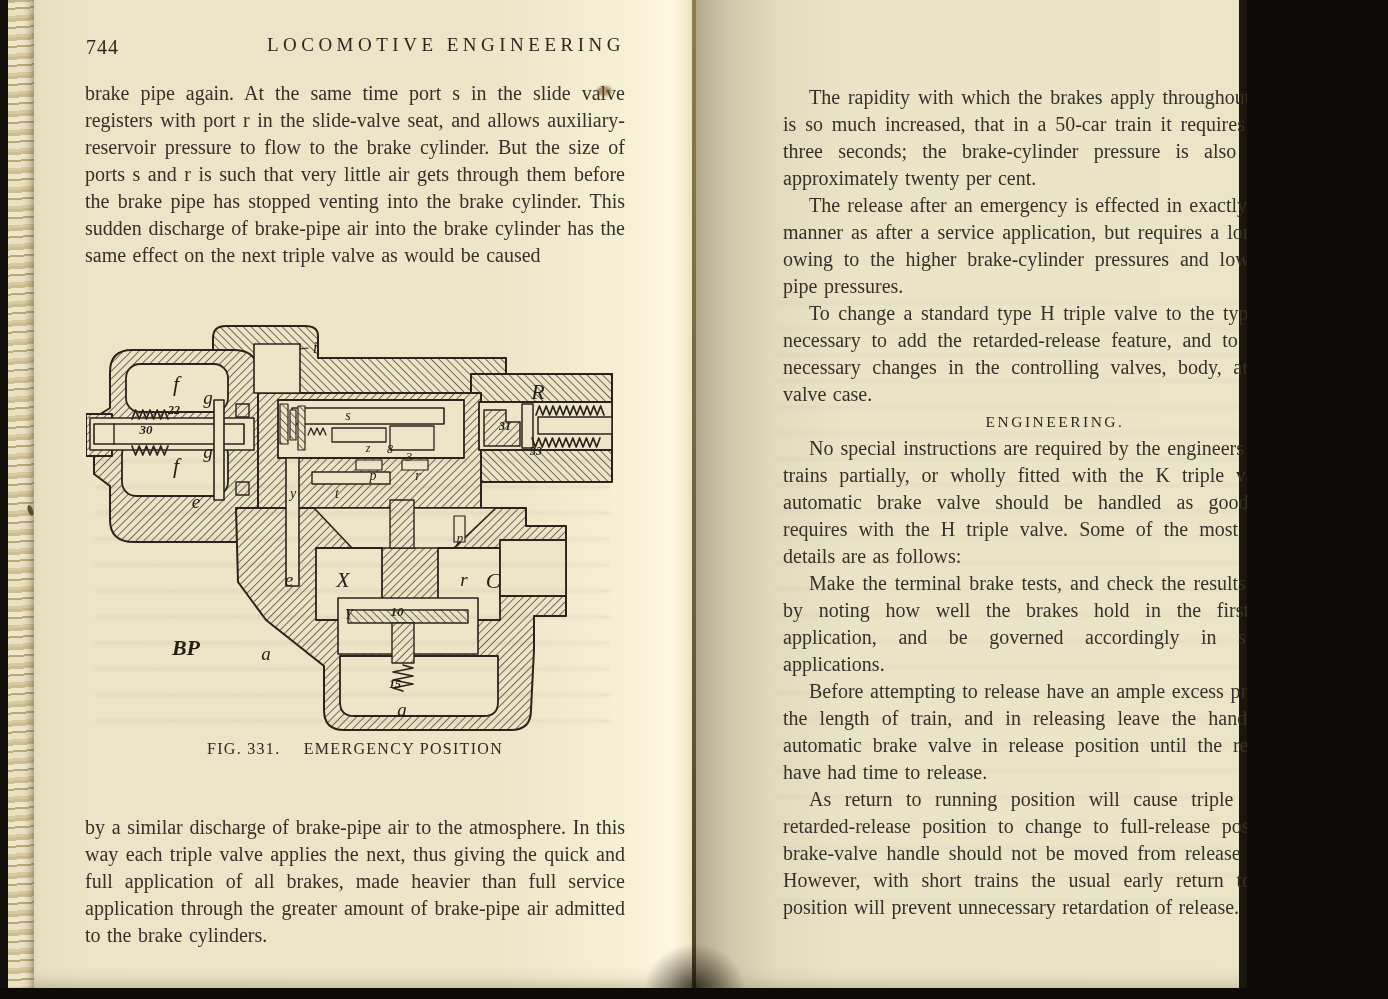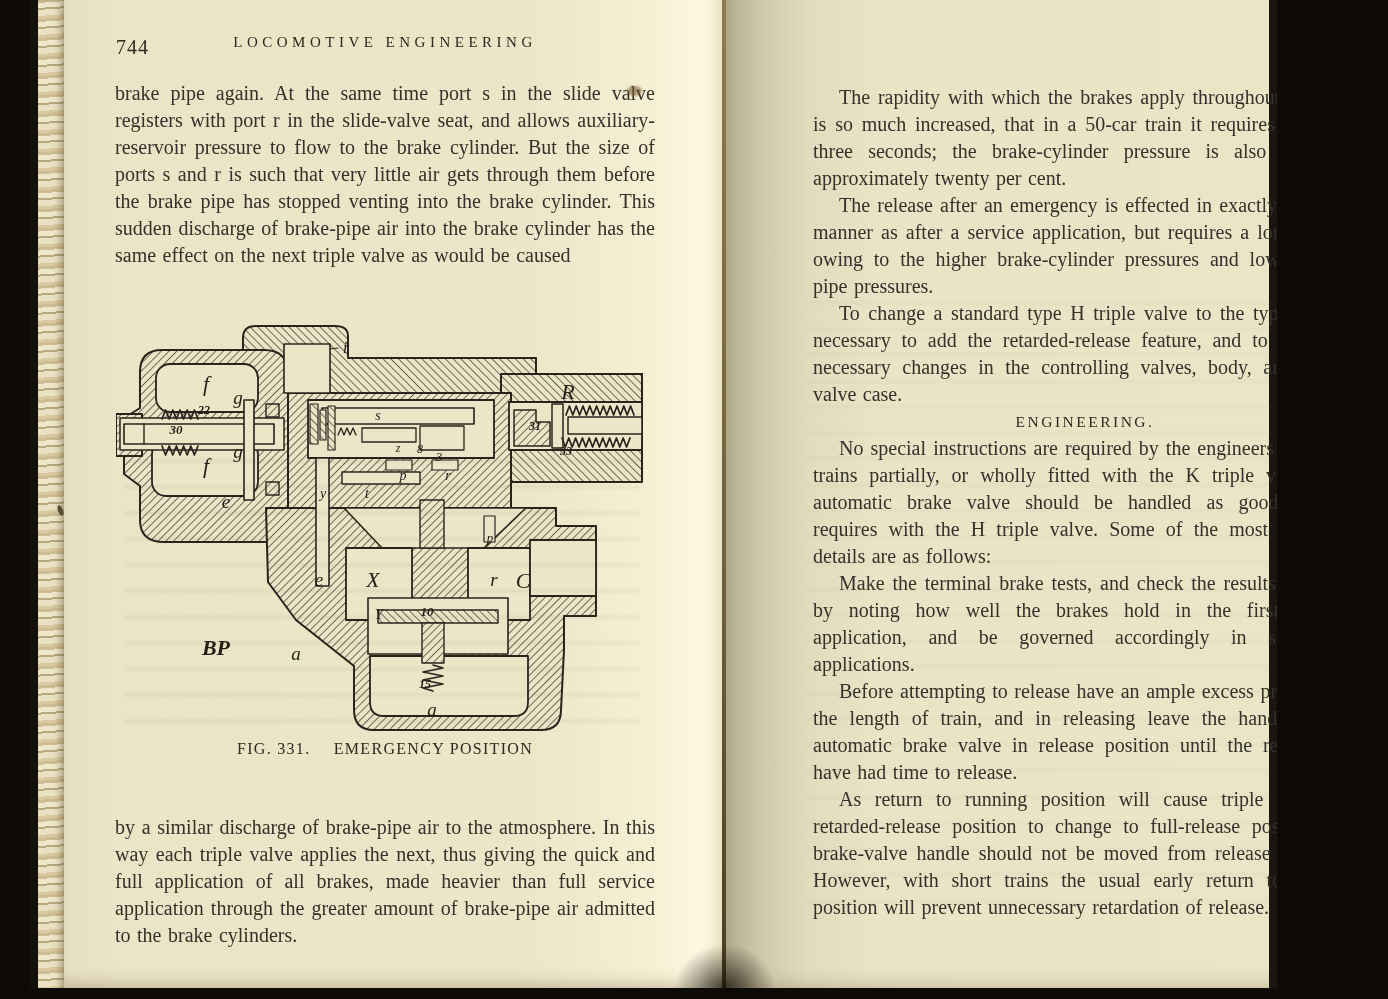--- a/index.html
+++ b/index.html
@@ -1,17 +1,17 @@
 <!DOCTYPE html>
 <html><head>
 <meta charset="utf-8">
 <style>
   html,body{margin:0;padding:0;background:#0d0a07;}
   #canvas{position:relative;width:1247px;height:999px;overflow:hidden;
-          background:#0ea5e9;font-family:"Liberation Serif","DejaVu Serif",serif;margin-left:30px;}
+          background:#0ea5e9;font-family:"Liberation Serif","DejaVu Serif",serif;}
 
   
   .edge-black-left{position:absolute;left:0;top:0;width:8px;height:999px;background:#14100b;}
   .deckle{position:absolute;left:8px;top:0;width:26px;height:999px;
           background:repeating-linear-gradient(176deg,
             #cdbd92 0 3px,#efe7c9 3px 8px,#b8a87d 8px 10px,#e9e1c2 10px 16px,#d8c99f 16px 19px);
           box-shadow:inset -6px 0 8px -4px rgba(80,60,30,.55);}
   .edge-black-right{position:absolute;right:0;top:0;width:8px;height:999px;background:#1a150e;}
   .edge-black-bottom{position:absolute;left:0;bottom:0;width:1388px;height:11px;background:#0d0a07;}
 
@@ -21,22 +21,22 @@
       box-shadow:inset 0 -14px 18px -12px rgba(90,70,35,.35);}
   .gutter-line{position:absolute;left:692px;top:0;width:4px;height:988px;
       background:linear-gradient(180deg,#8d7c4e,#6f5f3a 60%,#4a3d22);}
   .page-right{position:absolute;left:696px;top:0;width:684px;height:988px;
       background:linear-gradient(90deg,#b3ab8f 0,#cfc8ab 5%,#e2dcbe 12%,#eae4c6 22%,#ebe5c7 86%,#e2dbbd 98%,#d8d1b2 100%);
       box-shadow:inset 0 -14px 18px -12px rgba(90,70,35,.3);}
   .gutter-foot{position:absolute;left:640px;top:940px;width:110px;height:48px;
       background:radial-gradient(ellipse at 50% 100%, rgba(20,14,5,.75) 0%, rgba(20,14,5,0) 65%);}
 
   
-  .running-head{position:absolute;font-size:15px;letter-spacing:4.5px;color:#2c2820;
-      text-align:center;white-space:nowrap;}
+  .running-head{position:absolute;font-size:19px;letter-spacing:4.5px;color:#2c2820;
+      text-align:right;white-space:nowrap;}
   .page-num{position:absolute;font-size:20px;letter-spacing:1px;color:#2c2820;}
   .body-col{position:absolute;font-size:20px;line-height:27px;color:#35312a;
       text-align:justify;word-spacing:1.5px;}
   .body-col p{margin:0;}
   .body-col p.ind{text-indent:26px;}
   .sect-head{font-size:15.5px;letter-spacing:2.5px;text-align:center;text-indent:0;
       margin:17px 0 12px 0;color:#2e2a22;}
 
   
   .figure-wrap{position:absolute;left:86px;top:318px;width:530px;height:420px;}

